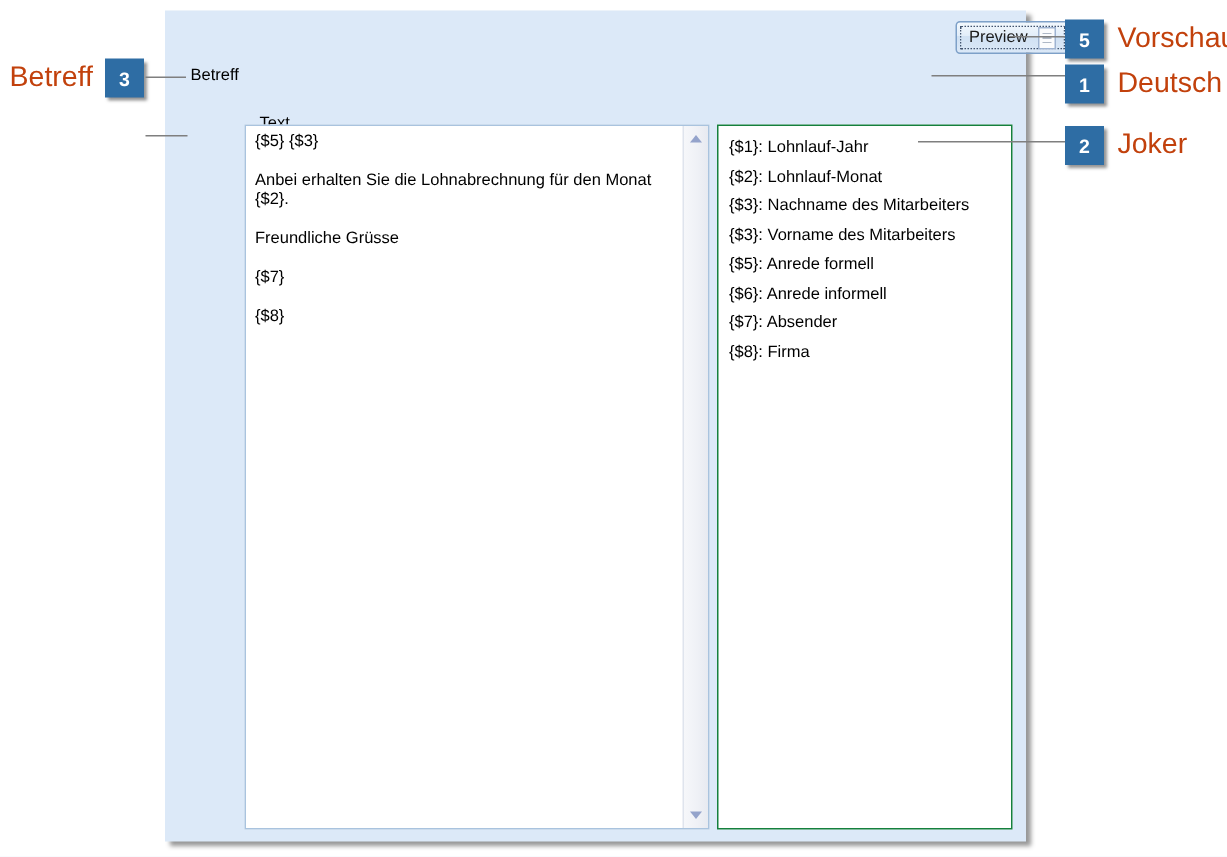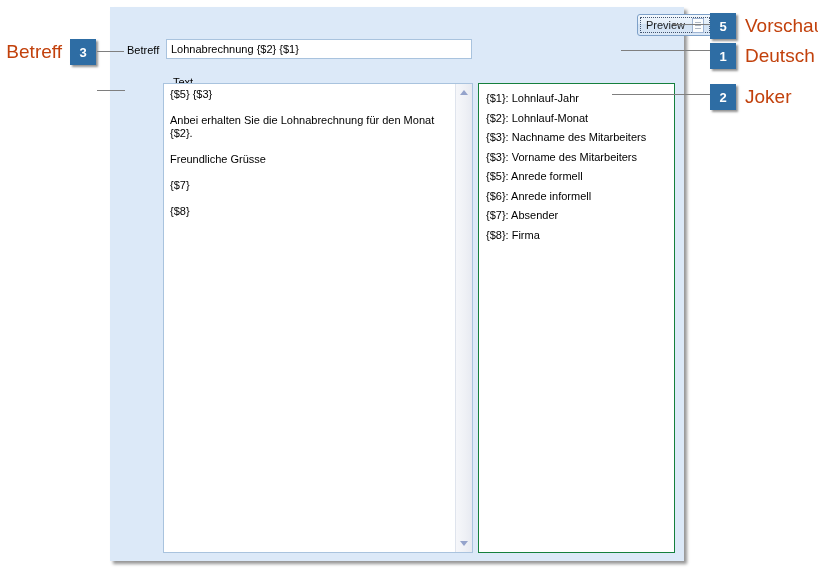--- a/index.html
+++ b/index.html
@@ -108,21 +108,20 @@
 
   <div class="panel">
 
     <button class="btn-preview">
       <span class="focus-rect"></span>
       <span>Preview</span>
       <span class="page-icon"></span>
     </button>
 
     <span class="form-label lbl-betreff">Betreff</span>
-    <input class="field fld-betreff" type="text" value="Lohnabrechnung {$2} {$1}" style="">
 
 
     <span class="form-label lbl-text">Text</span>
 
     <div class="textbox">
       <textarea spellcheck="false" style="">{$5} {$3}
 
 Anbei erhalten Sie die Lohnabrechnung für den Monat {$2}.
 
 Freundliche Grüsse

